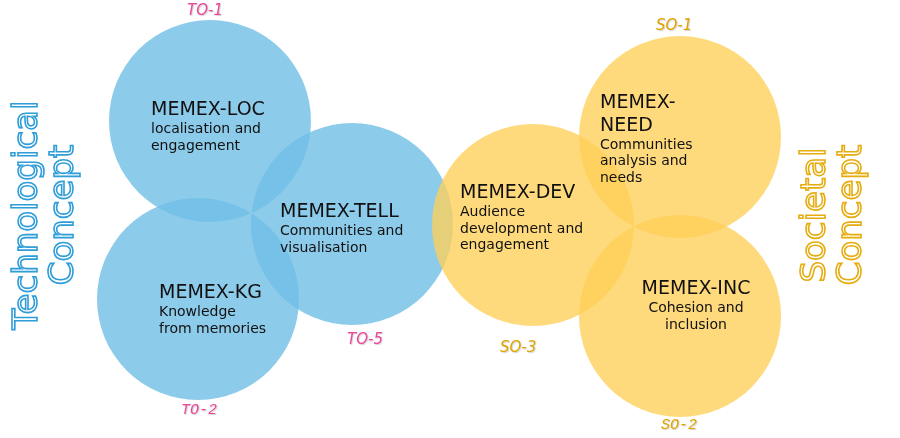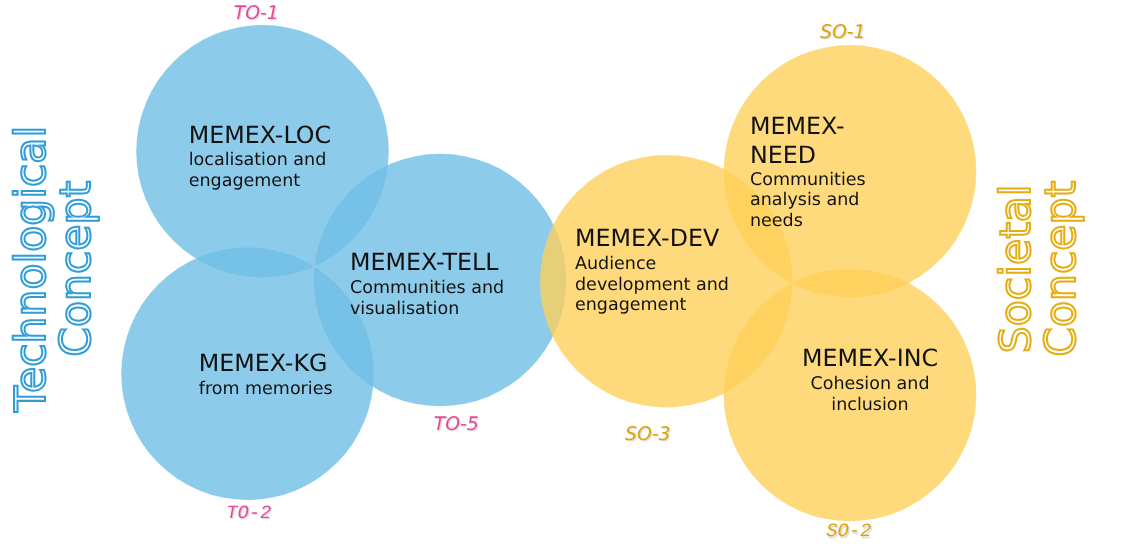--- a/index.html
+++ b/index.html
@@ -51,20 +51,21 @@
   <div class="tag yellow-t" style="left:661px; top:417px;font-family:Liberation Mono, monospace;">SO-2</div>
 
   <div class="ctext" style="left:131px; top:97px;margin-left:20px;">
     <span class="ctitle">MEMEX-LOC</span>
     <span class="csub">localisation and</span>
     <span class="csub">engagement</span>
   </div>
 
   <div class="ctext" style="left:159px; top:280px;">
     <span class="ctitle">MEMEX-KG</span>
+    <span class="csub">Knowledge</span>
     <span class="csub">from memories</span>
   </div>
 
   <div class="ctext" style="left:280px; top:199px;">
     <span class="ctitle">MEMEX-TELL</span>
     <span class="csub">Communities and</span>
     <span class="csub">visualisation</span>
   </div>
 
   <div class="ctext right" style="left:460px; top:180px; width:147px;">

